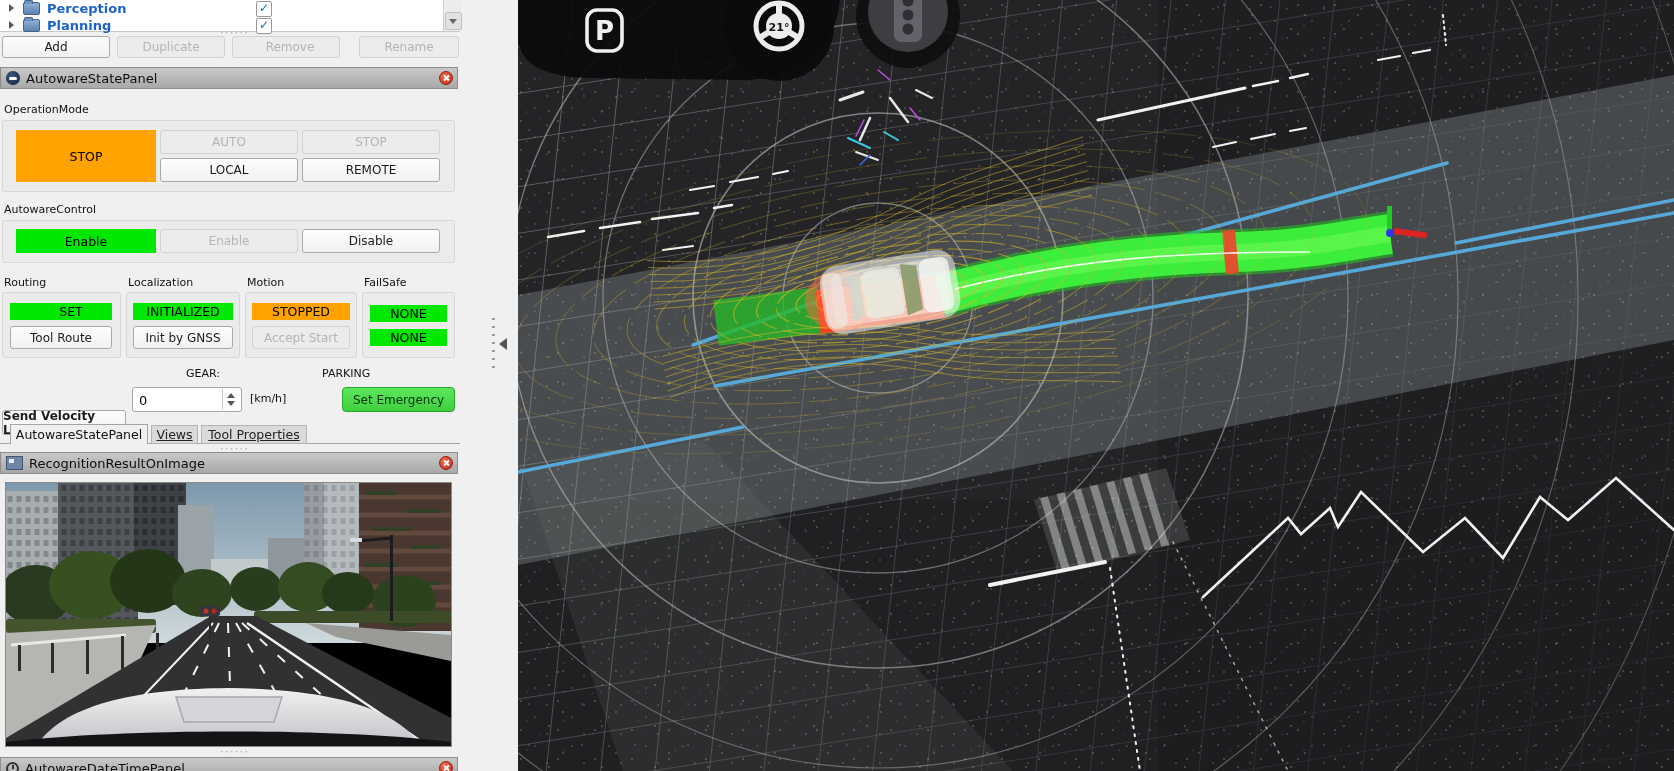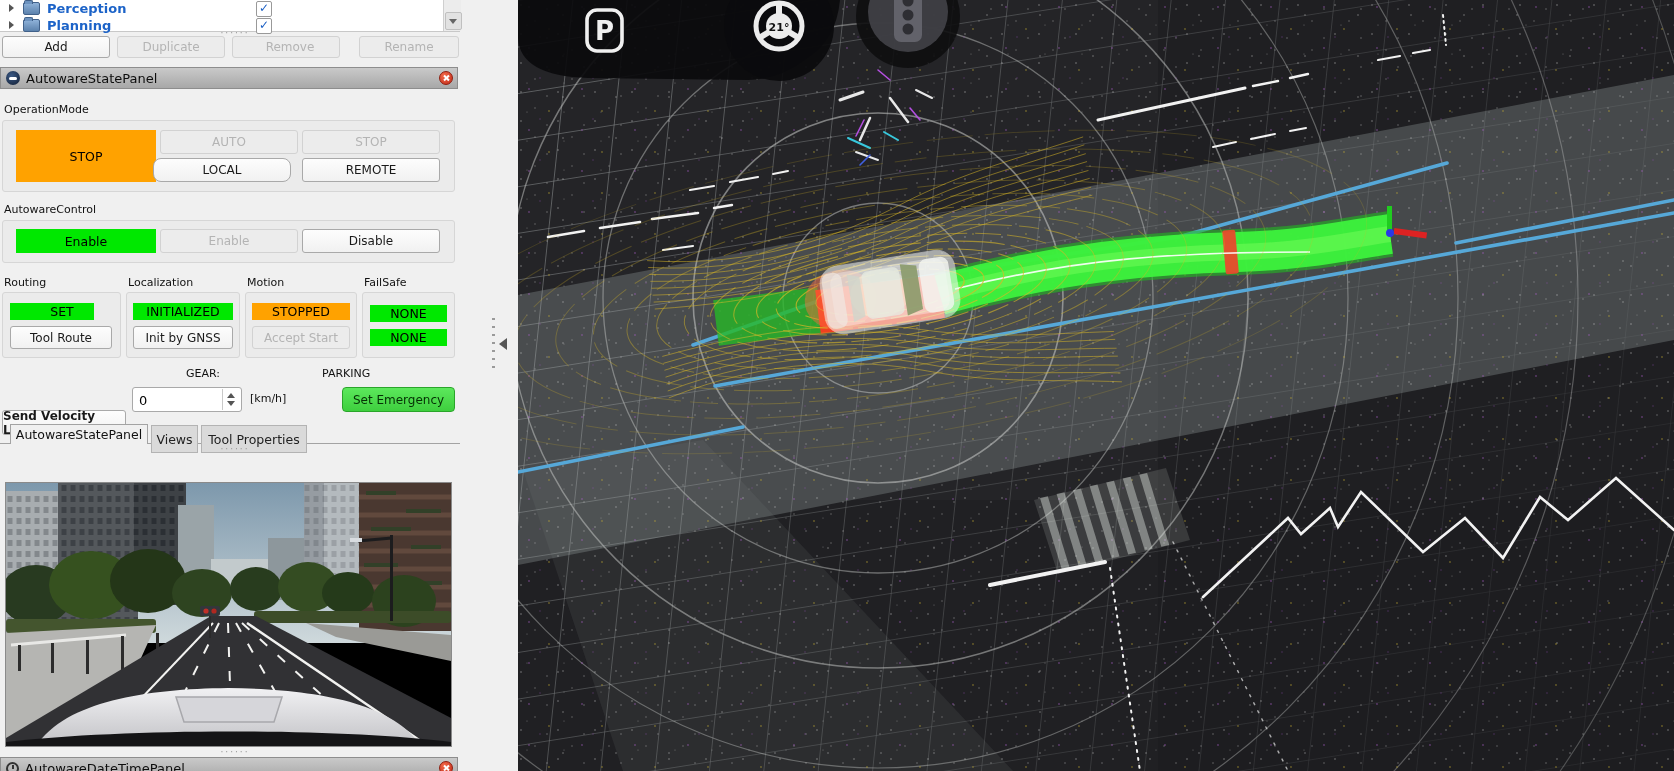--- a/index.html
+++ b/index.html
@@ -43,21 +43,21 @@
   .spin input{position:absolute;left:4px;top:1px;width:74px;height:20px;border:none;outline:none;font-size:13px;font-family:inherit;background:transparent;}
   .spin .arrows{position:absolute;right:1px;top:1px;width:17px;height:21px;border-left:1px solid #c9c9c9;}
   .spin .up,.spin .dn{position:absolute;left:4px;width:0;height:0;border-left:4.5px solid transparent;border-right:4.5px solid transparent;}
   .spin .up{top:4px;border-bottom:5px solid #555;}
   .spin .dn{bottom:4px;border-top:5px solid #555;}
   .emerg{position:absolute;background:linear-gradient(#5ce85c,#3ecf3e);border:1px solid #2aa52a;border-radius:4px;
          display:flex;align-items:center;justify-content:center;font-size:12px;color:#062;color:#053005;box-sizing:border-box;}
   .tabs-line{position:absolute;left:0;top:443px;width:460px;border-bottom:1px solid #a3a3a3;}
   .tab{position:absolute;box-sizing:border-box;display:flex;align-items:center;justify-content:center;font-size:12.5px;}
   .tab.active{background:#f0f0f0;border:1px solid #a3a3a3;border-bottom:none;height:20px;top:424px;z-index:2;}
-  .tab.inactive{background:#dadada;border:1px solid #b3b3b3;height:28px;top:425px;color:#222;}
+  .tab.inactive{background:#dadada;border:1px solid #b3b3b3;height:19px;top:425px;color:#222;text-decoration:underline;}
   .camera-frame{position:absolute;left:5px;top:482px;width:445px;height:263px;border:1px solid #8a8a8a;box-sizing:content-box;background:#000;}
   
   #gutter{position:absolute;left:490px;top:0;width:28px;height:771px;background:#f0f0f0;}
   .g-dots{position:absolute;left:2px;top:318px;width:3px;height:56px;
           background:repeating-linear-gradient(#9a9a9a 0 2px,transparent 2px 8px);}
   .g-arrow{position:absolute;left:9px;top:338px;width:0;height:0;border-right:8px solid #555;border-top:6px solid transparent;border-bottom:6px solid transparent;}
   
   #viewport{position:absolute;left:518px;top:0;width:1156px;height:771px;background:#232325;}
 </style>
 </head>
@@ -93,40 +93,40 @@
     <span class="hicon"></span>
     <span>AutowareStatePanel</span>
     <span class="close"></span>
   </div>
 
   <div class="sect-label" style="left:4px;top:103px;">OperationMode</div>
   <div class="gbox" style="left:2px;top:120px;width:453px;height:72px;"></div>
   <div class="status orange" style="left:16px;top:130px;width:140px;height:52px;">STOP</div>
   <div class="btn disabled" style="left:160px;top:130px;width:138px;height:24px;">AUTO</div>
   <div class="btn disabled" style="left:302px;top:130px;width:138px;height:24px;">STOP</div>
-  <div class="btn" style="left:153px;top:158px;width:138px;height:24px;border-radius:8px;">LOCAL</div>
+  <div class="btn" style="left:160px;top:158px;width:138px;height:24px;">LOCAL</div>
   <div class="btn" style="left:302px;top:158px;width:138px;height:24px;">REMOTE</div>
 
   <div class="sect-label" style="left:4px;top:203px;">AutowareControl</div>
   <div class="gbox" style="left:2px;top:220px;width:453px;height:43px;"></div>
   <div class="status green" style="left:16px;top:229px;width:140px;height:24px;">Enable</div>
   <div class="btn disabled" style="left:160px;top:229px;width:138px;height:24px;">Enable</div>
   <div class="btn" style="left:302px;top:229px;width:138px;height:24px;">Disable</div>
 
   <div class="sect-label" style="left:4px;top:276px;">Routing</div>
   <div class="sect-label" style="left:128px;top:276px;">Localization</div>
   <div class="sect-label" style="left:247px;top:276px;">Motion</div>
   <div class="sect-label" style="left:364px;top:276px;">FailSafe</div>
 
   <div class="gbox" style="left:2px;top:292px;width:119px;height:66px;"></div>
   <div class="gbox" style="left:126px;top:292px;width:114px;height:66px;"></div>
   <div class="gbox" style="left:245px;top:292px;width:112px;height:66px;"></div>
   <div class="gbox" style="left:362px;top:292px;width:93px;height:66px;"></div>
 
-  <div class="status green" style="left:10px;top:303px;width:84px;height:17px;padding-left:20px;">SET</div>
+  <div class="status green" style="left:10px;top:303px;width:102px;height:17px;padding-left:20px;">SET</div>
   <div class="btn" style="left:10px;top:326px;width:102px;height:23px;">Tool Route</div>
 
   <div class="status green" style="left:133px;top:303px;width:100px;height:17px;">INITIALIZED</div>
   <div class="btn" style="left:133px;top:326px;width:100px;height:23px;">Init by GNSS</div>
 
   <div class="status orange" style="left:252px;top:303px;width:98px;height:17px;">STOPPED</div>
   <div class="btn disabled" style="left:252px;top:326px;width:98px;height:23px;">Accept Start</div>
 
   <div class="status green" style="left:370px;top:305px;width:77px;height:17px;">NONE</div>
   <div class="status green" style="left:370px;top:329px;width:77px;height:17px;">NONE</div>
@@ -144,20 +144,25 @@
   </div>
   <div class="sect-label" style="left:250px;top:392px;">[km/h]</div>
   <div class="emerg" style="left:342px;top:387px;width:113px;height:25px;">Set Emergency</div>
 
   <div class="tabs-line"></div>
   <div class="tab active" style="left:10px;width:138px;">AutowareStatePanel</div>
   <div class="tab inactive" style="left:151px;width:47px;">Views</div>
   <div class="tab inactive" style="left:201px;width:106px;">Tool Properties</div>
   <div class="dots" style="top:444px;">······</div>
 
+  <div class="phead" style="top:452px;">
+    <span class="imgicon"></span>
+    <span>RecognitionResultOnImage</span>
+    <span class="close"></span>
+  </div>
 
   <div class="camera-frame">
     <svg width="445" height="263" viewBox="0 0 445 263">
       <defs>
         <linearGradient id="skyg" x1="0" y1="0" x2="0" y2="1">
           <stop offset="0" stop-color="#7d98ac"></stop>
             <stop offset="1" stop-color="#cfd9dc"></stop>
         </linearGradient>
         <linearGradient id="hoodg" x1="0" y1="0" x2="0" y2="1">
           <stop offset="0" stop-color="#f1f1f3"></stop>

